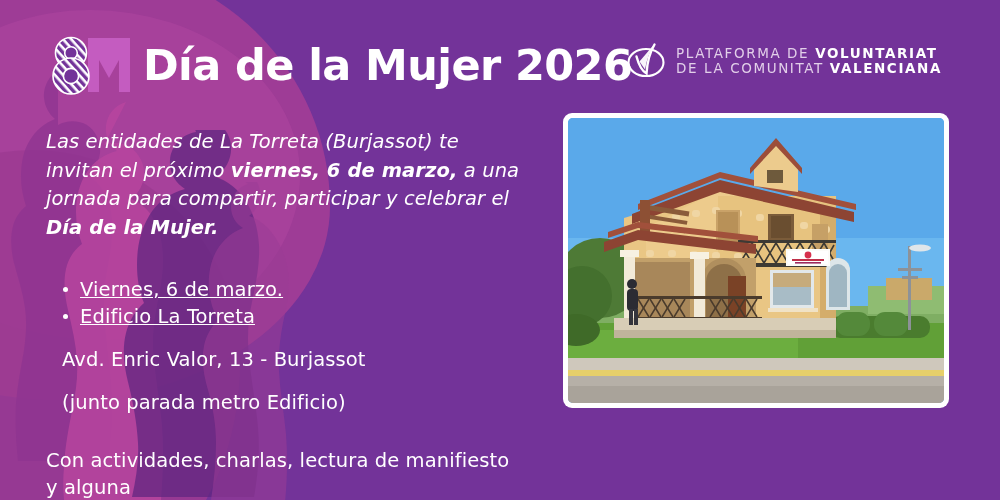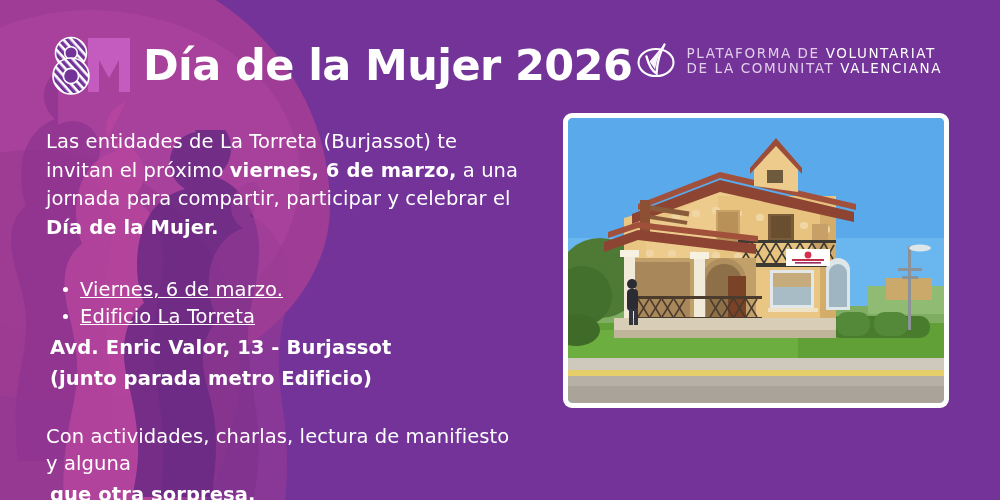--- a/index.html
+++ b/index.html
@@ -111,36 +111,37 @@
     padding-top: 2px;
   }
   .pvcv-line {
     font-size: 13.5px;
     letter-spacing: 1.6px;
     white-space: nowrap;
     color: #e2cfe9;
   }
   .pvcv-line .strong {
     color: #ffffff;
-    font-weight: normal;
+    font-weight: bold;
   }
 
   
   .copy {
     position: absolute;
     left: 46px;
     top: 128px;
     width: 480px;
     color: #ffffff;
   }
   .lede {
     font-size: 19.5px;
     line-height: 28.5px;
     margin: 0;
     letter-spacing: 0.1px;
+    font-style: italic;
   }
   .lede b { font-weight: bold; }
 
   .detail-list {
     list-style: none;
     margin: 34px 0 0 0;
     padding: 0;
     text-decoration: underline;
   }
   .detail-list li {
@@ -155,25 +156,24 @@
     position: absolute;
     left: 17px;
     top: 11px;
     width: 5px;
     height: 5px;
     border-radius: 50%;
     background: #ffffff;
   }
 
   .addr {
-    margin: 4px;
+    margin: 16px;
     font-size: 19.5px;
     line-height: 27px;
     letter-spacing: 0.1px;
-    font-weight: bold;
   }
   .outro {
     margin: 31px 0 0 0;
     font-size: 19.5px;
     line-height: 27px;
     letter-spacing: 0.1px;
   }
 
   
   .photo-frame {

